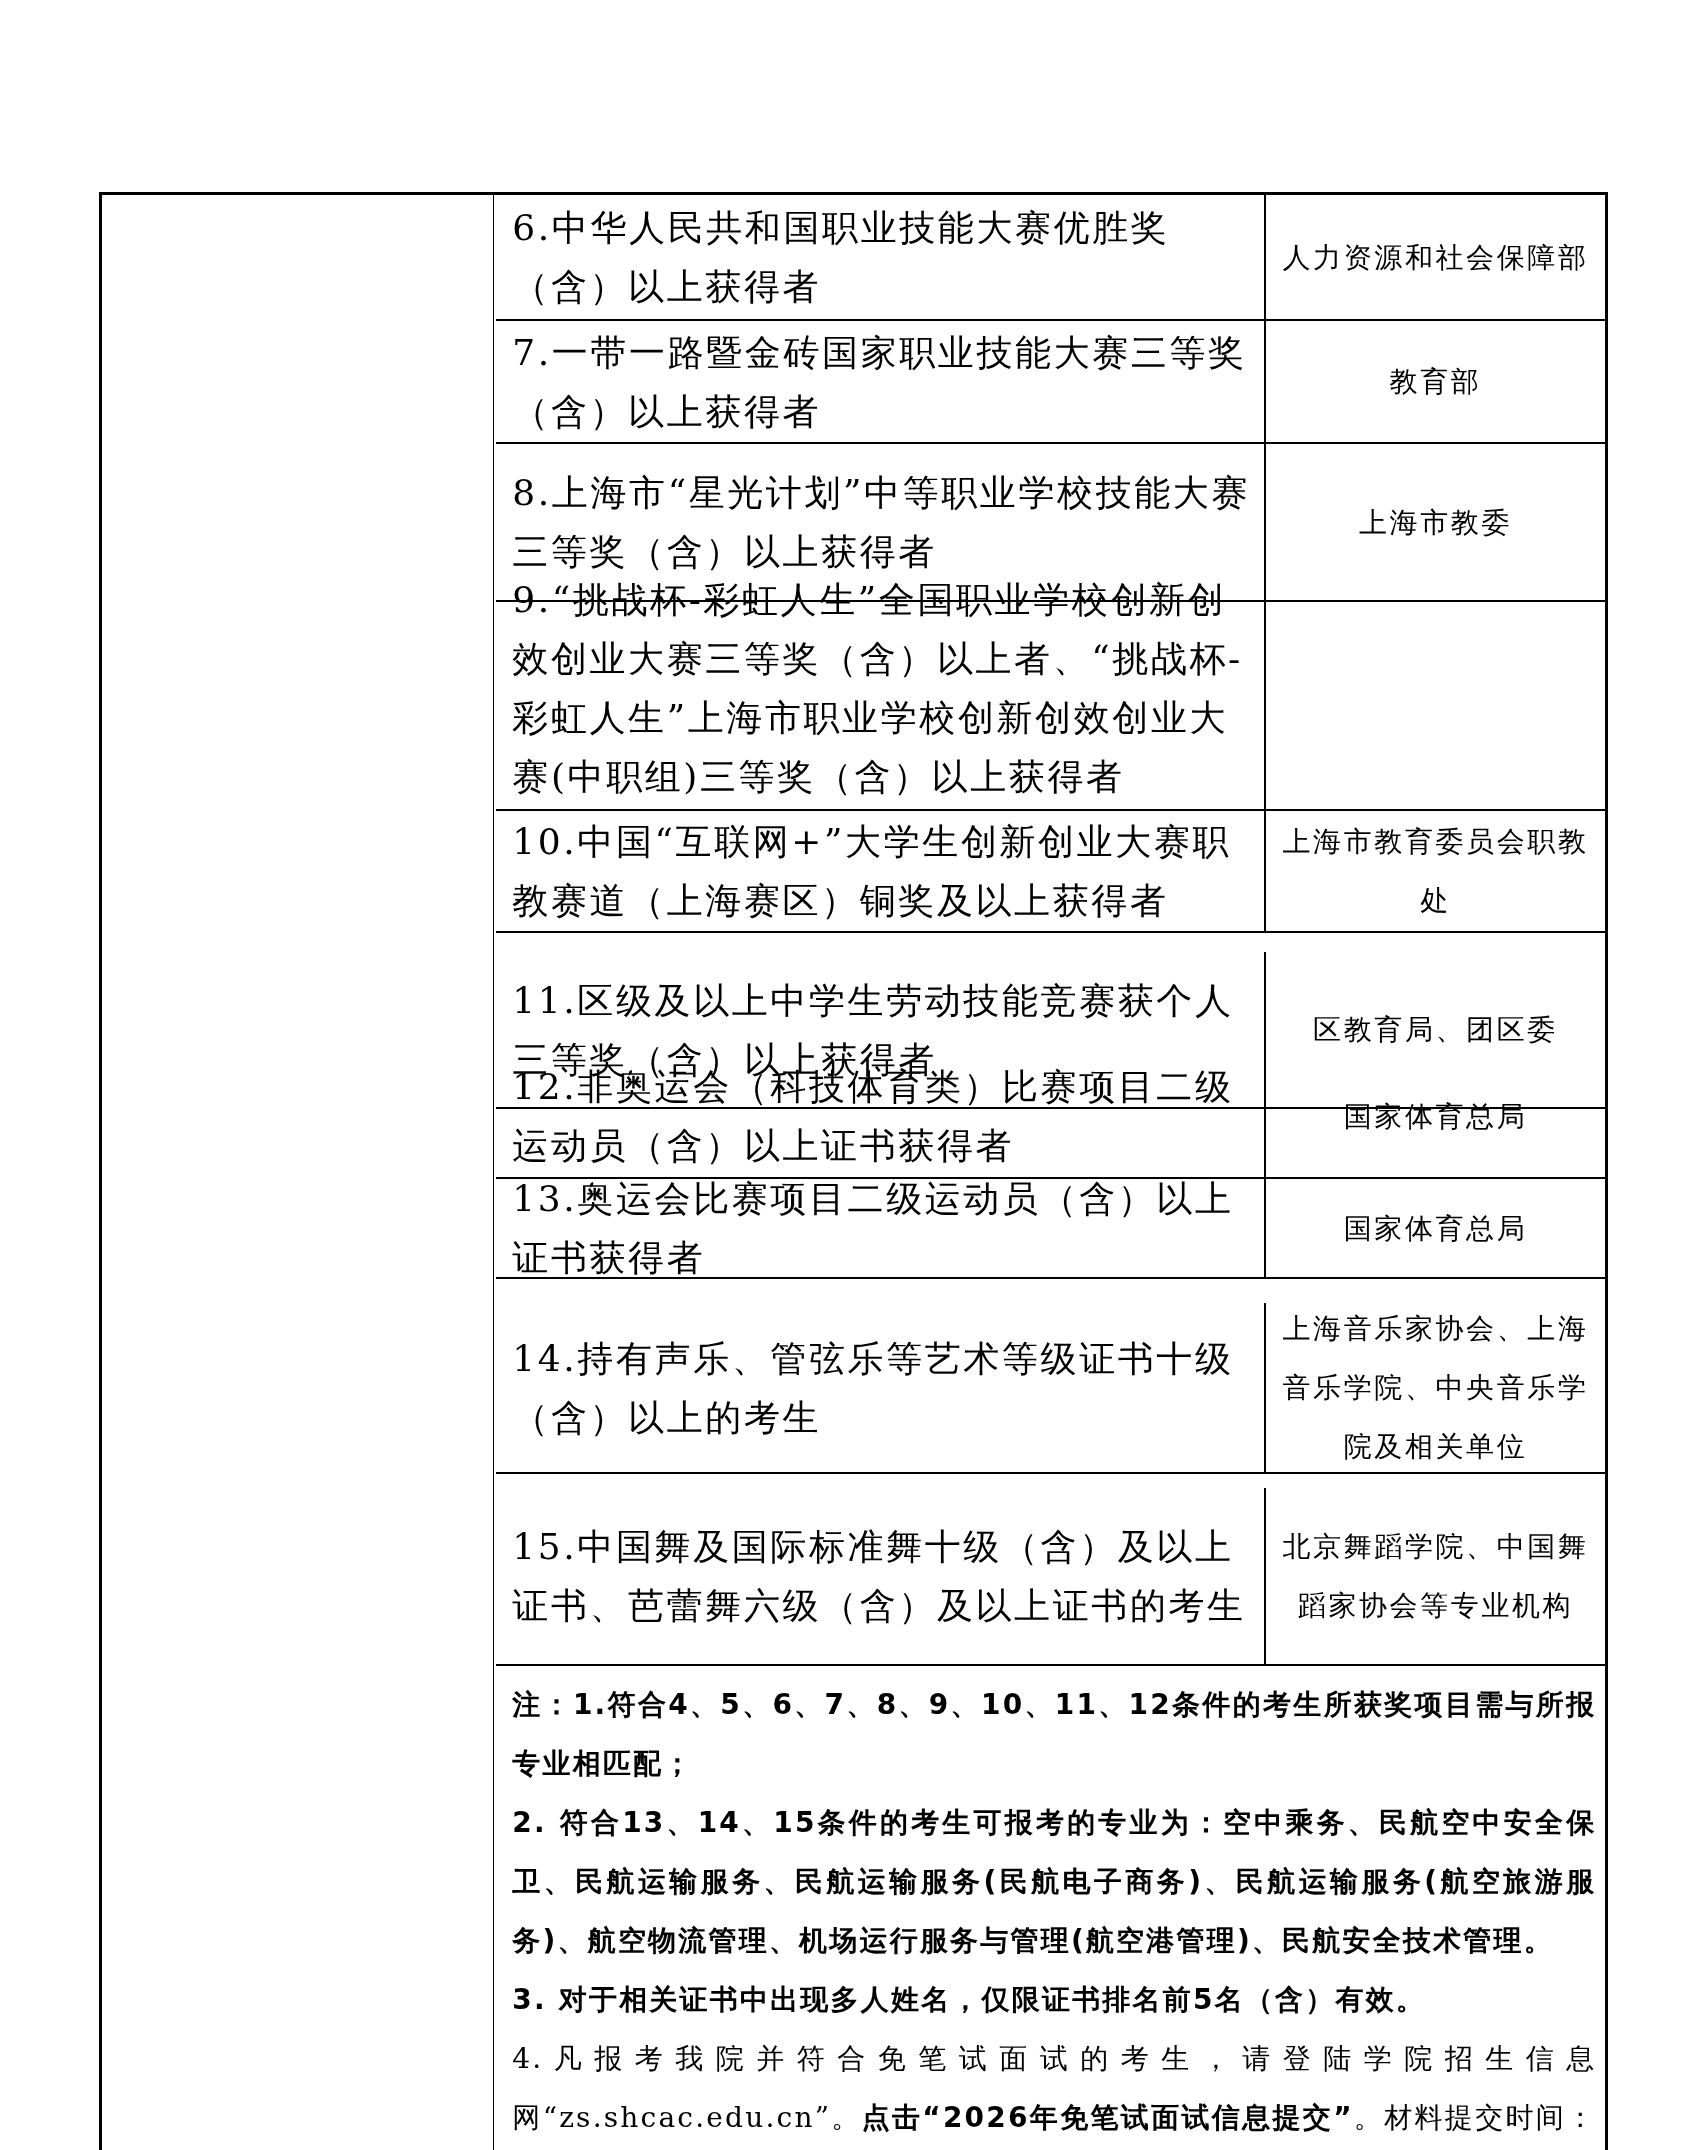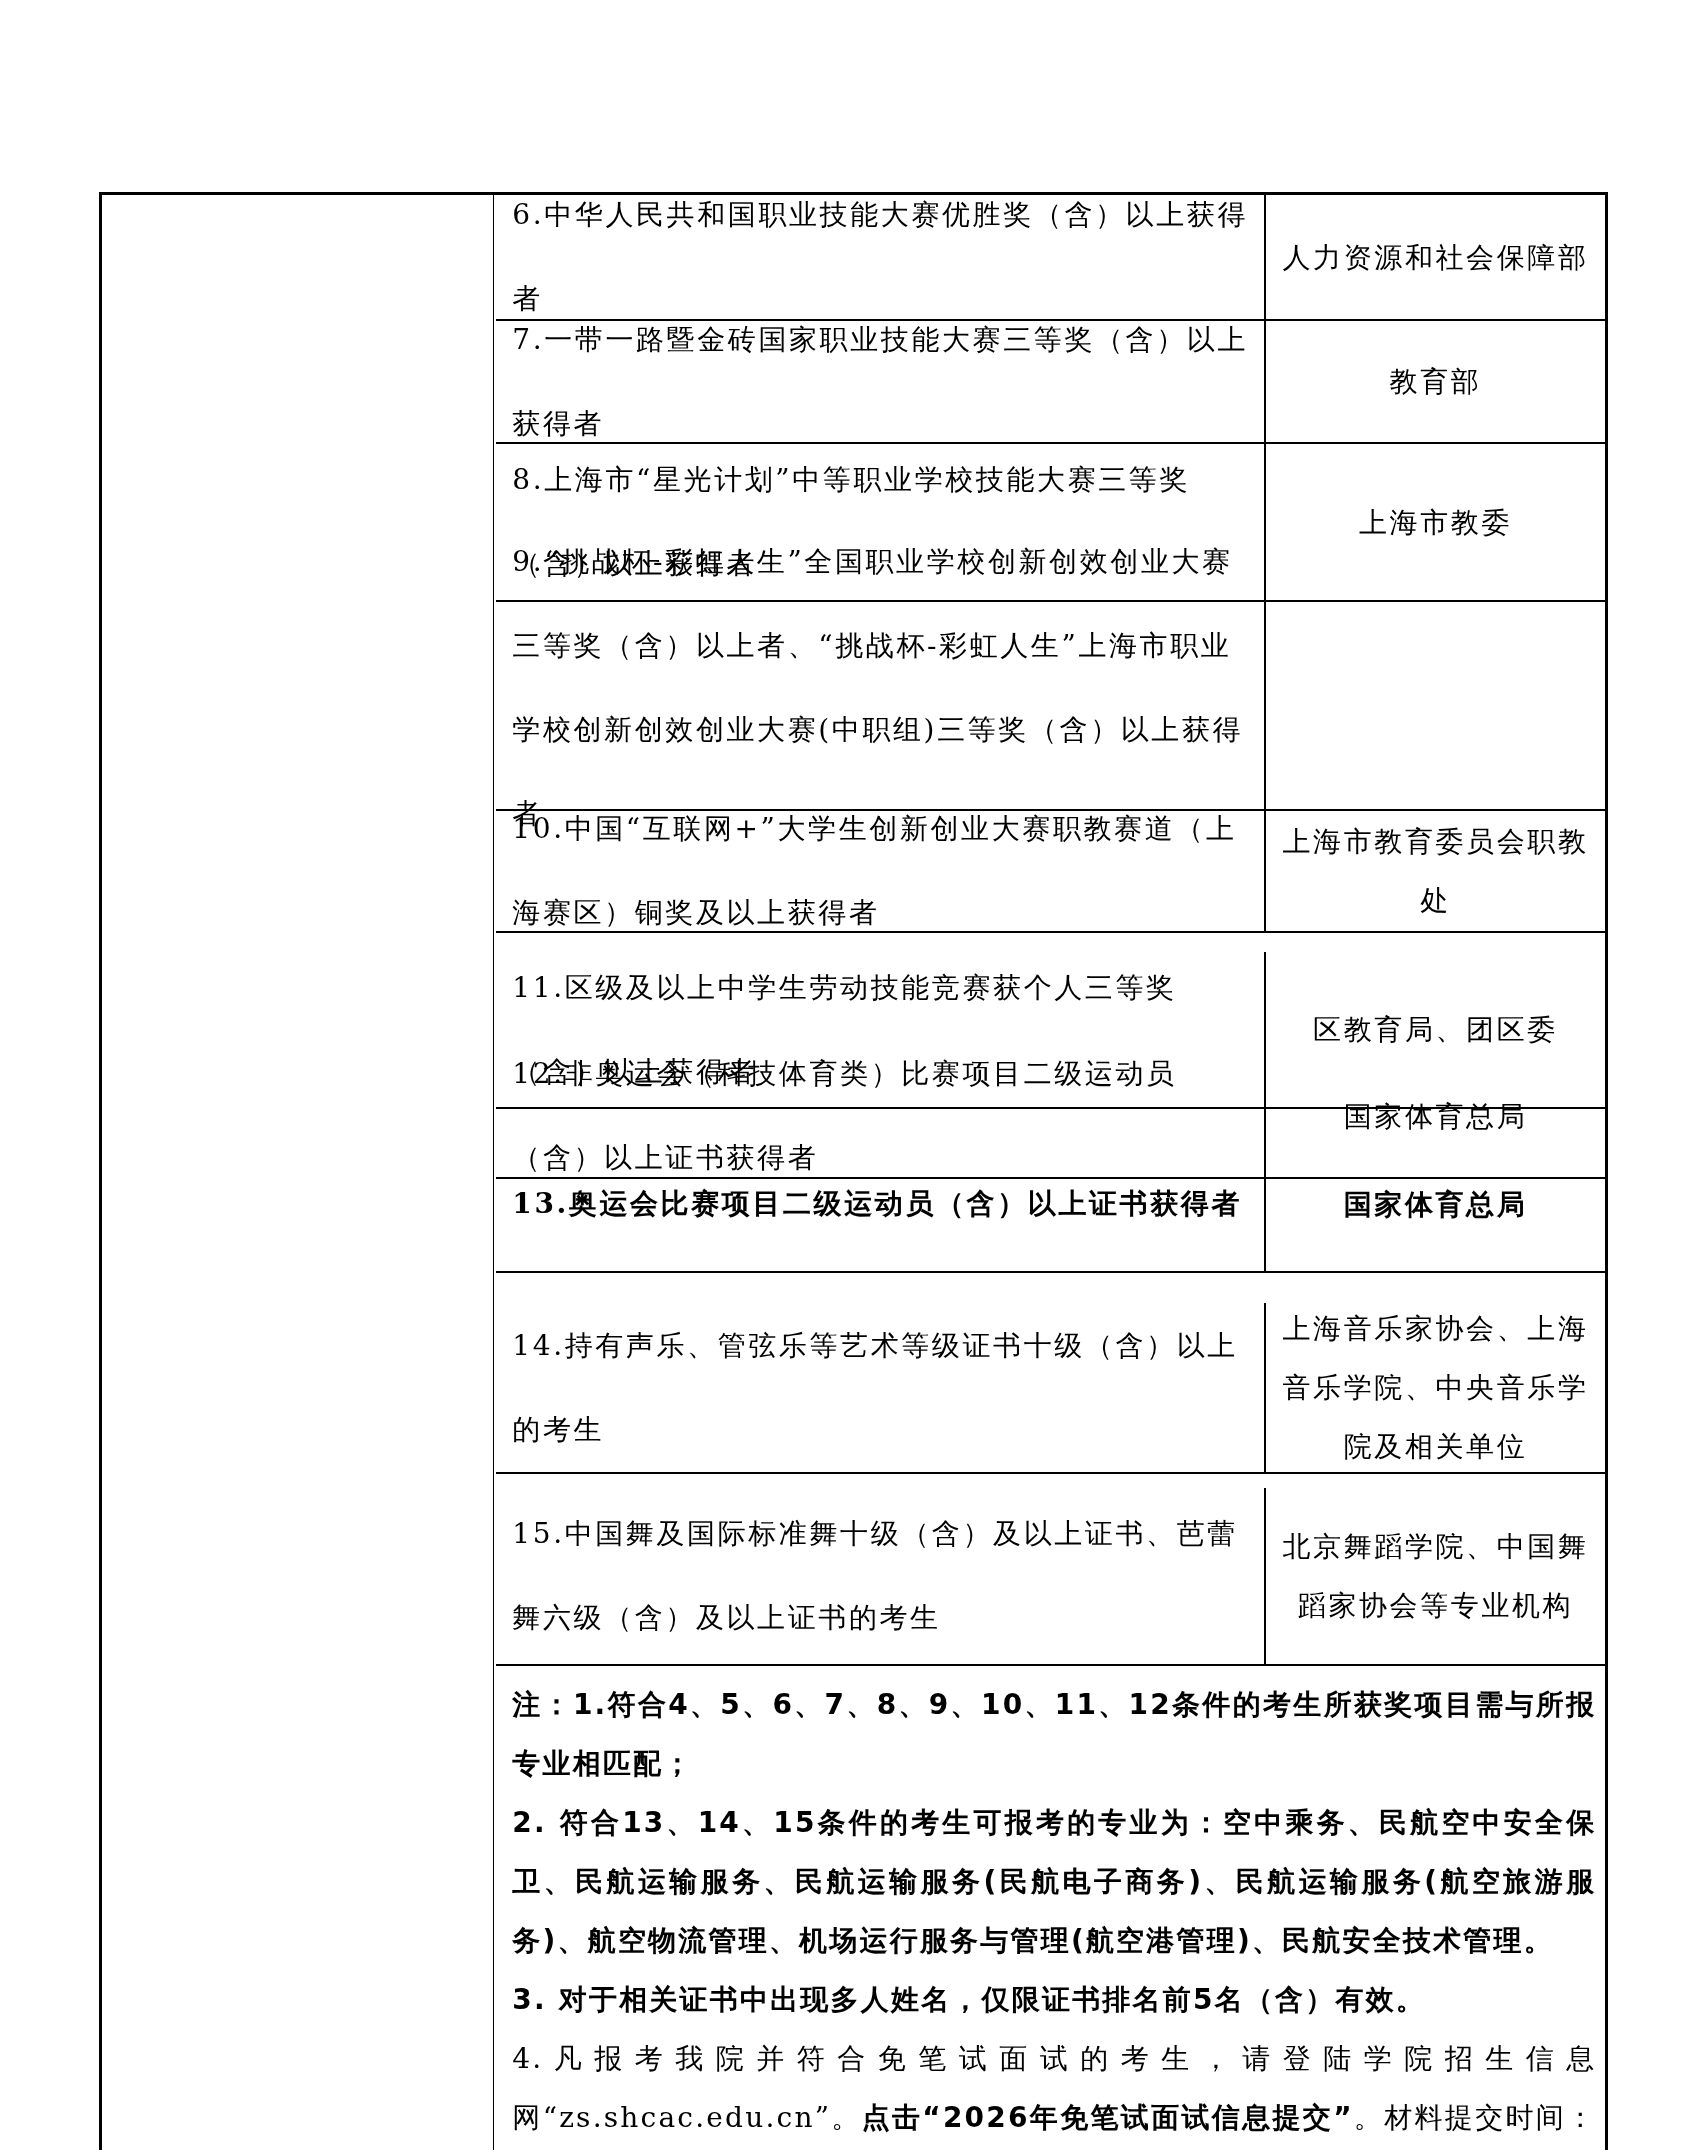--- a/index.html
+++ b/index.html
@@ -7,21 +7,21 @@
          font-family: "DejaVu Serif", "Liberation Serif", serif; color: #000; }
   .table { position: absolute; left: 99px; top: 192px; width: 1509px; height: 2065px;
            border: 3.9px solid #000; box-sizing: border-box; }
   .left-col { position: absolute; left: 0; top: 0; width: 392px; bottom: 0;
               border-right: 1.7px solid #000; box-sizing: border-box; }
   .row { position: absolute; left: 394px; right: 0; box-sizing: border-box;
          border-bottom: 2.2px solid #000; }
   .cell-main { position: absolute; left: 0; top: 0; bottom: 0; width: 770px;
                border-right: 2.6px solid #000; box-sizing: border-box;
                padding: 0 6.9px 0 16.3px; display: flex; align-items: center; }
-  .cell-main span { font-size: 28px; line-height: 84px; letter-spacing: 2.6px; }
+  .cell-main span { font-size: 36px; line-height: 59px; letter-spacing: 2.6px; }
   .cell-org { position: absolute; left: 770px; right: 0; top: 0; bottom: 0;
               display: flex; align-items: center; justify-content: center;
               padding: 0 7.7px; box-sizing: border-box; text-align: center; }
   .cell-org span { font-size: 28px; line-height: 59px; letter-spacing: 2.6px; }
   .notes { position: absolute; left: 394px; right: 0; top: 1470px; bottom: 0;
            padding: 9.5px 8.6px 0 16.3px; box-sizing: border-box; }
   .notes p { margin: 0; font-size: 28px; line-height: 59px; letter-spacing: 2.2px;
              text-align: justify; }
   .b { font-weight: bold; font-family: "DejaVu Sans", "Liberation Sans", sans-serif; }
 </style>
@@ -77,21 +77,21 @@
       </div>
   </div>
   <div class="row" style="top:860px;height:124px;">
     <div class="cell-main">
         <span>12.非奥运会（科技体育类）比赛项目二级运动员（含）以上证书获得者</span>
       </div>
     <div class="cell-org">
         <span>国家体育总局</span>
       </div>
   </div>
-  <div class="row" style="top:942px;height:136px;font-weight:bold;">
+  <div class="row" style="top:984px;height:100px;">
     <div class="cell-main">
         <span>13.奥运会比赛项目二级运动员（含）以上证书获得者</span>
       </div>
     <div class="cell-org">
         <span>国家体育总局</span>
       </div>
   </div>
   <div class="row" style="top:1108px;height:171px;">
     <div class="cell-main">
         <span>14.持有声乐、管弦乐等艺术等级证书十级（含）以上的考生</span>

